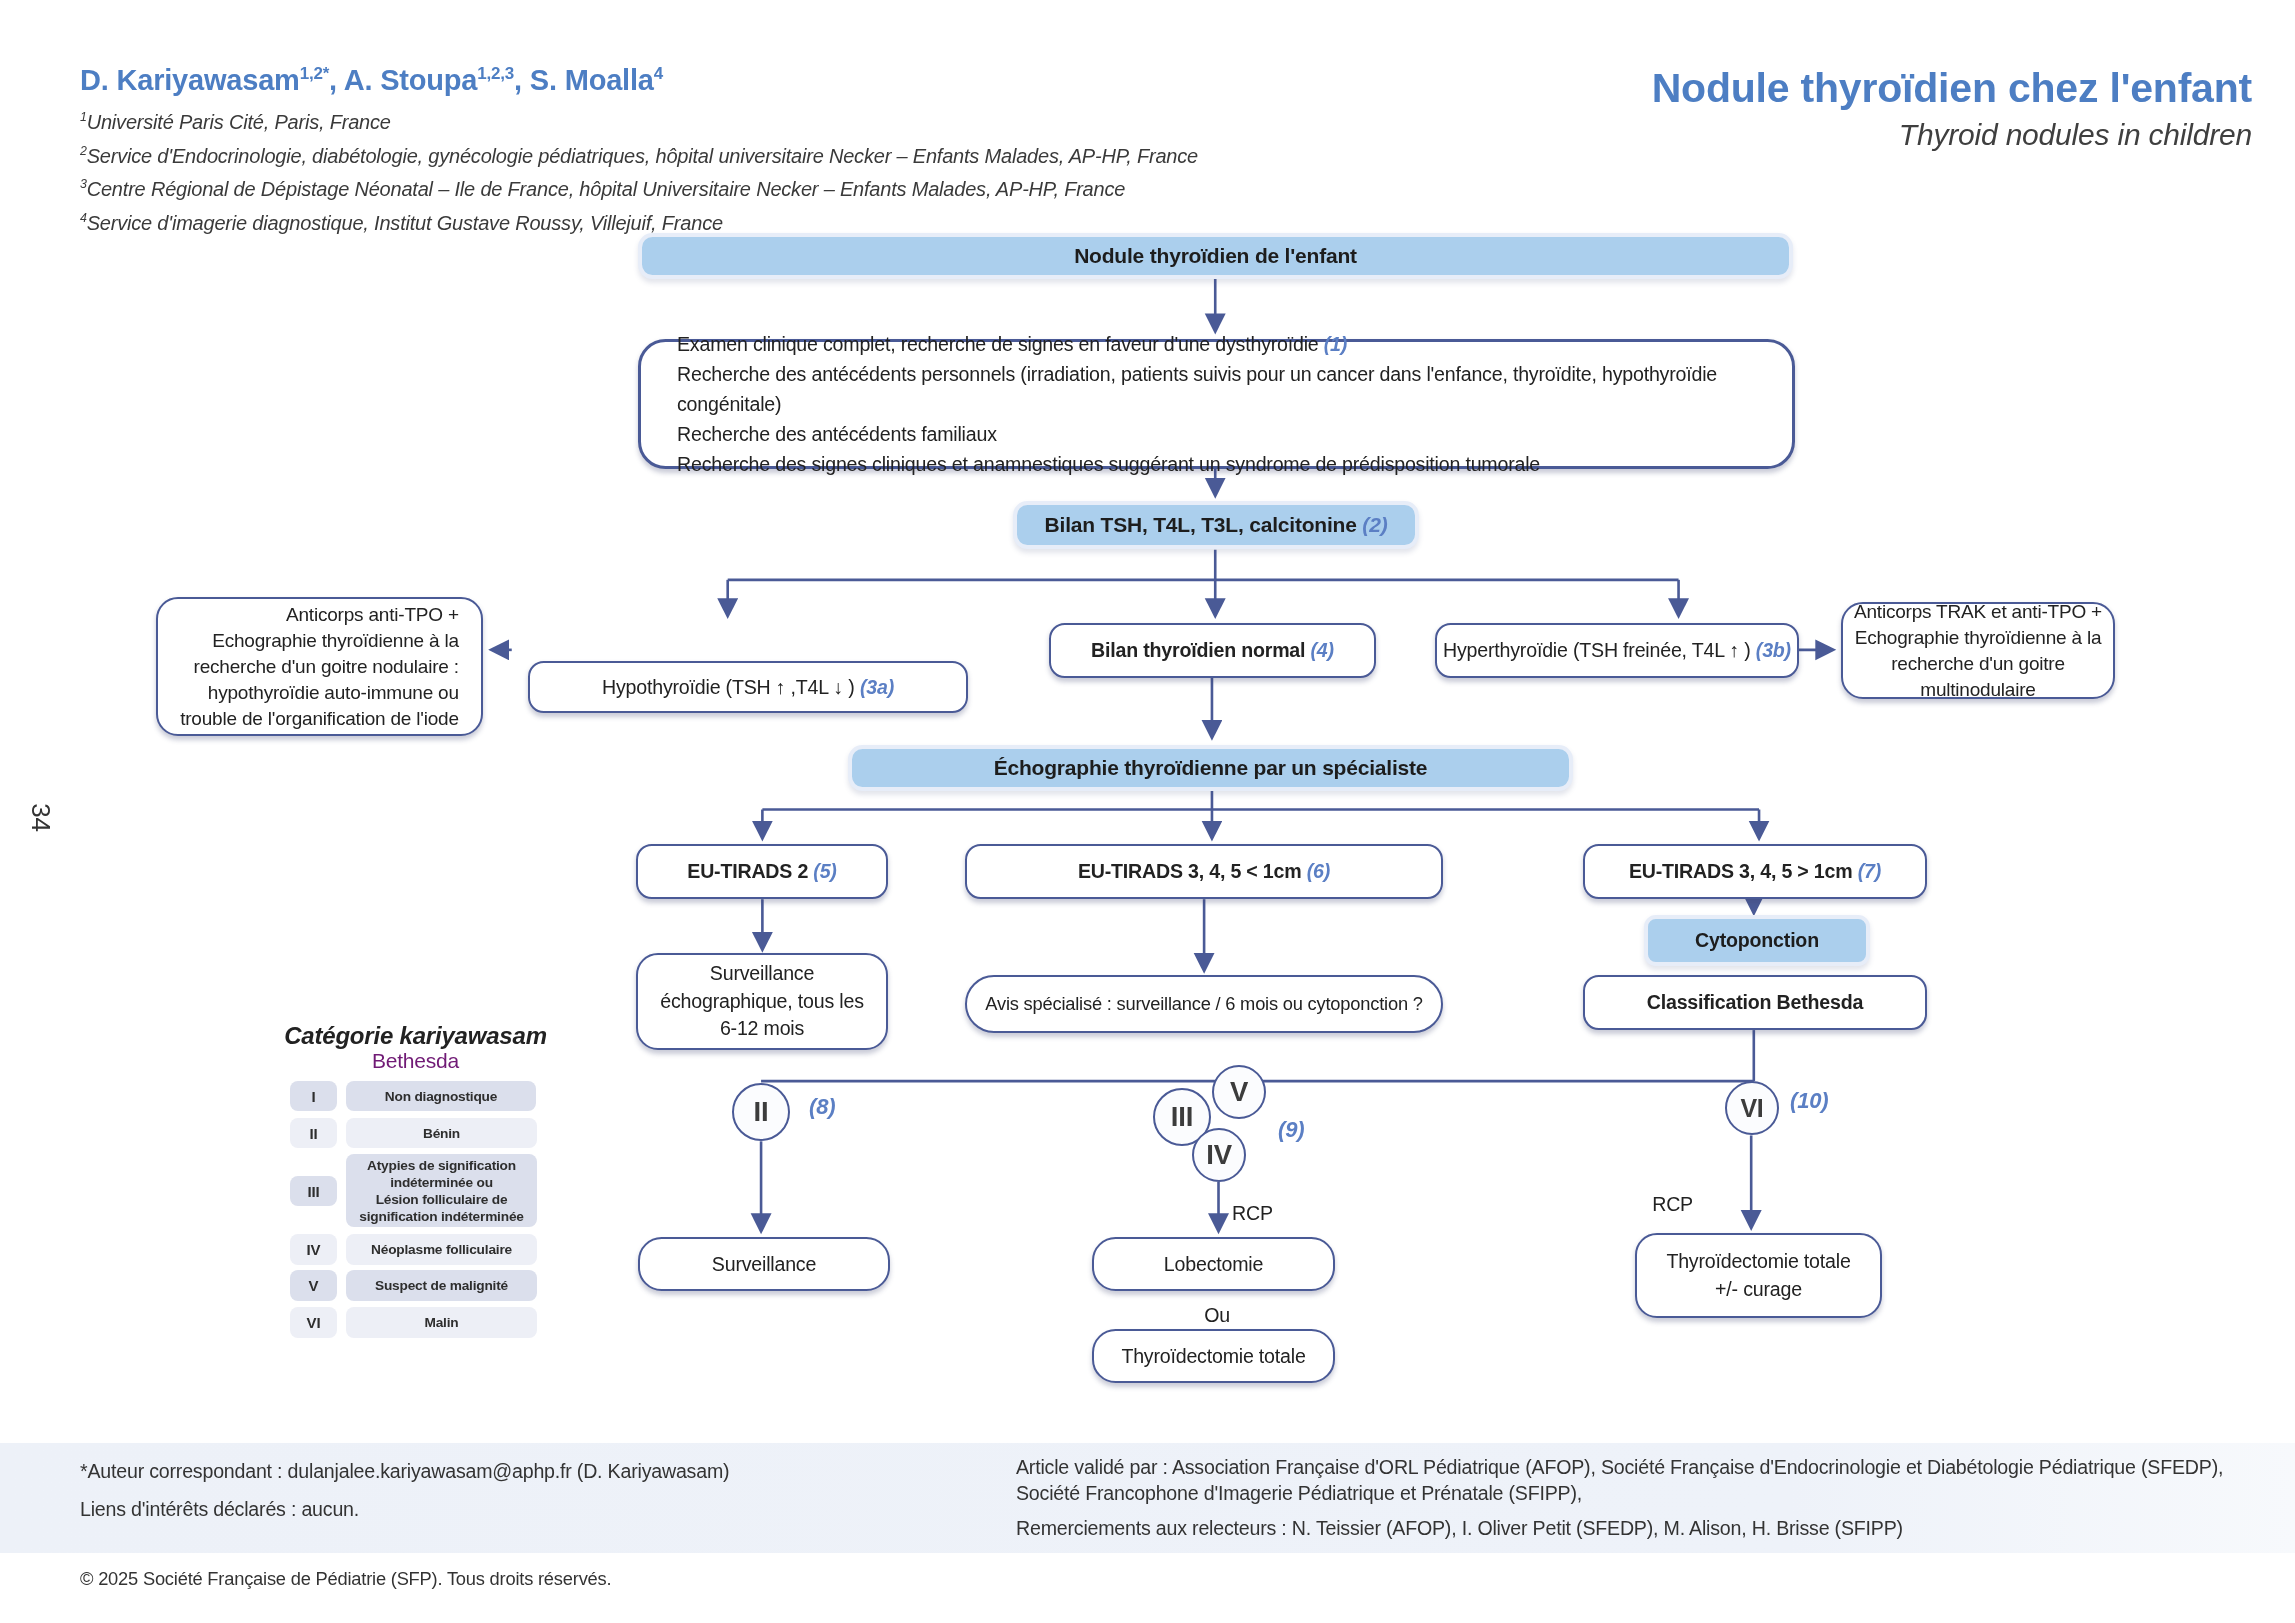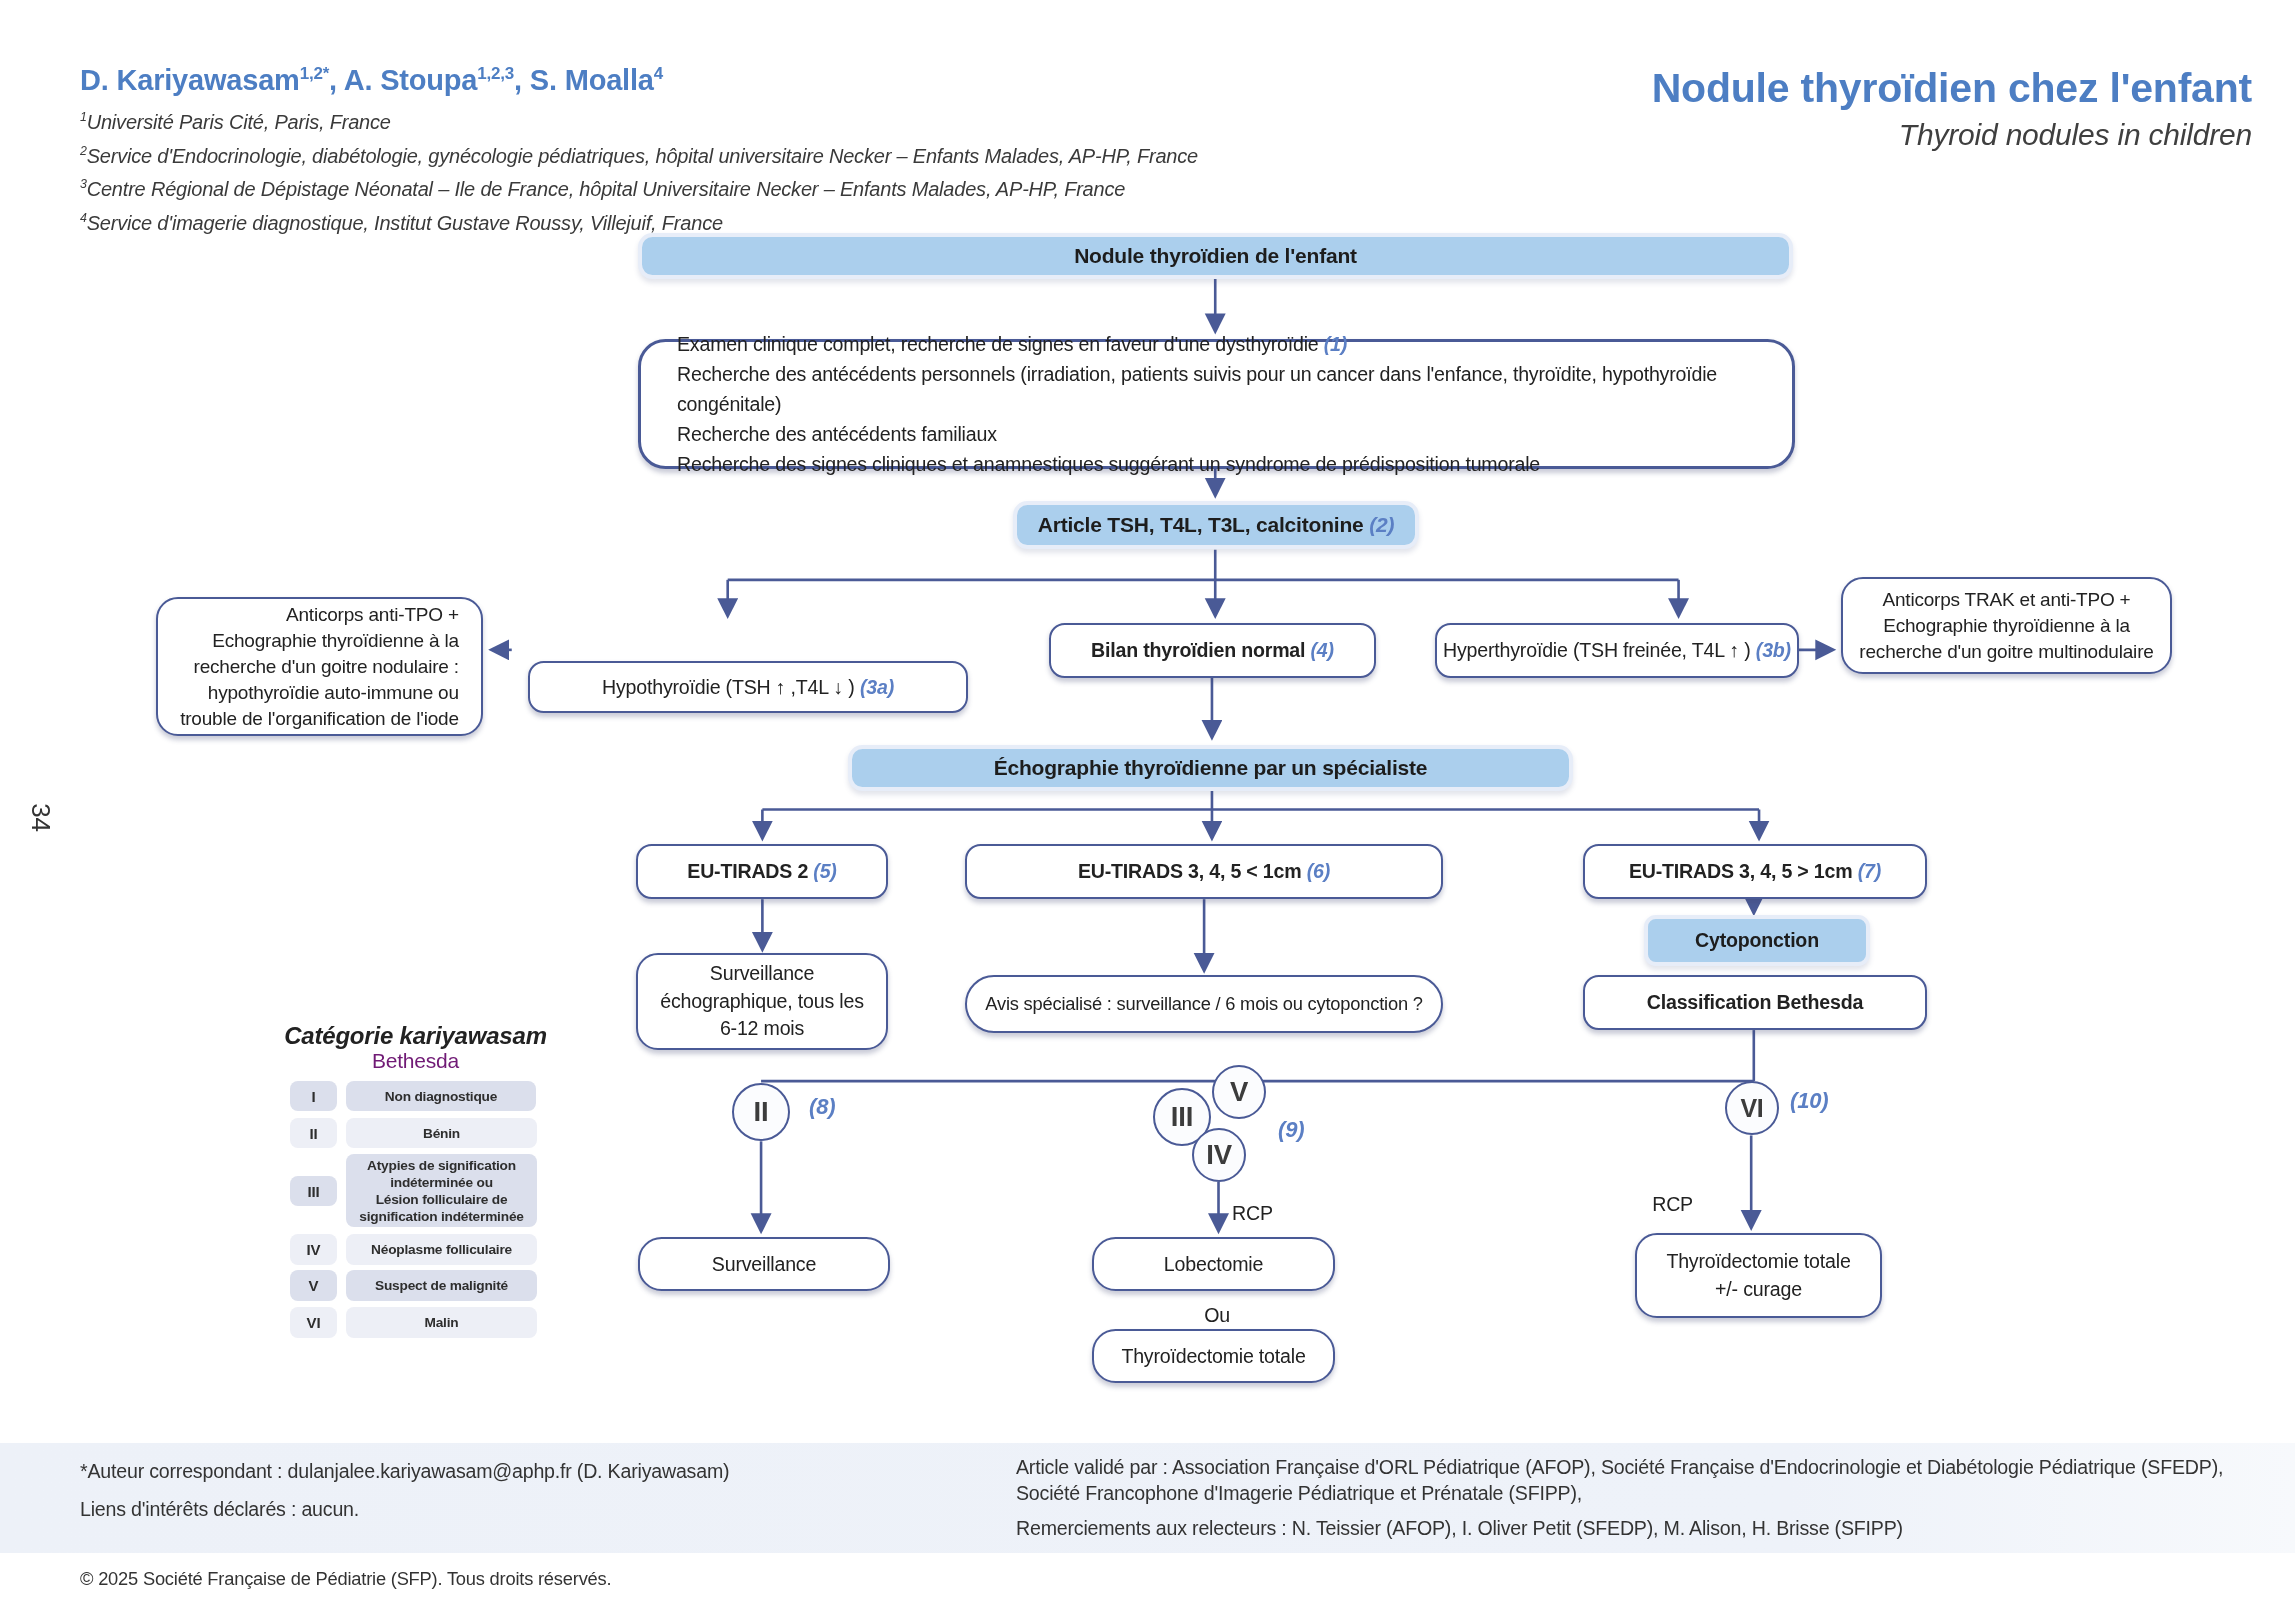--- a/index.html
+++ b/index.html
@@ -102,21 +102,21 @@
   <div class="abs box-blue" style="left:638px;top:233px;width:1155px;height:46px;">Nodule thyroïdien de l'enfant</div>
 
   <div class="abs box-white exam" style="left:638px;top:339px;width:1157px;height:130px;">
     <div><span>Examen clinique complet, recherche de signes en faveur d'une dysthyroïdie </span><span class="ref">(1)</span></div>
     <div>Recherche des antécédents personnels (irradiation, patients suivis pour un cancer dans l'enfance, thyroïdite, hypothyroïdie congénitale)</div>
     <div>Recherche des antécédents familiaux</div>
     <div>Recherche des signes cliniques et anamnestiques suggérant un syndrome de prédisposition tumorale</div>
   </div>
 
   <div class="abs box-blue" style="left:1013px;top:501px;width:406px;height:48px;">
-    <span><span>Article TSH, T4L, T3L, calcitonine </span><span class="ref">(2)</span></span>
+    <span><span>Bilan TSH, T4L, T3L, calcitonine </span><span class="ref">(2)</span></span>
   </div>
 
   <div class="abs box-white" style="left:156px;top:597px;width:327px;height:139px;border-radius:22px;font-size:19px;line-height:26px;text-align:right;">
     <div>
       <div>Anticorps anti-TPO +</div>
       <div>Echographie thyroïdienne à la</div>
       <div>recherche d'un goitre nodulaire :</div>
       <div>hypothyroïdie auto-immune ou</div>
       <div>trouble de l'organification de l'iode</div>
     </div>
@@ -127,21 +127,21 @@
   </div>
 
   <div class="abs box-white bold" style="left:1049px;top:623px;width:327px;height:55px;">
     <span><span>Bilan thyroïdien normal </span><span class="ref">(4)</span></span>
   </div>
 
   <div class="abs box-white" style="left:1435px;top:623px;width:364px;height:55px;">
     <span><span>Hyperthyroïdie (TSH freinée, T4L ↑ ) </span><span class="ref">(3b)</span></span>
   </div>
 
-  <div class="abs box-white" style="left:1841px;top:577px;width:331px;height:97px;border-radius:22px;font-size:19px;line-height:26px;">
+  <div class="abs box-white" style="left:1841px;top:602px;width:274px;height:97px;border-radius:22px;font-size:19px;line-height:26px;">
     <div>
       <div>Anticorps TRAK et anti-TPO +</div>
       <div>Echographie thyroïdienne à la</div>
       <div>recherche d'un goitre multinodulaire</div>
     </div>
   </div>
 
   <div class="abs box-blue" style="left:848px;top:745px;width:725px;height:46px;">Échographie thyroïdienne par un spécialiste</div>
 
   <div class="abs box-white bold" style="left:636px;top:844px;width:252px;height:55px;">

